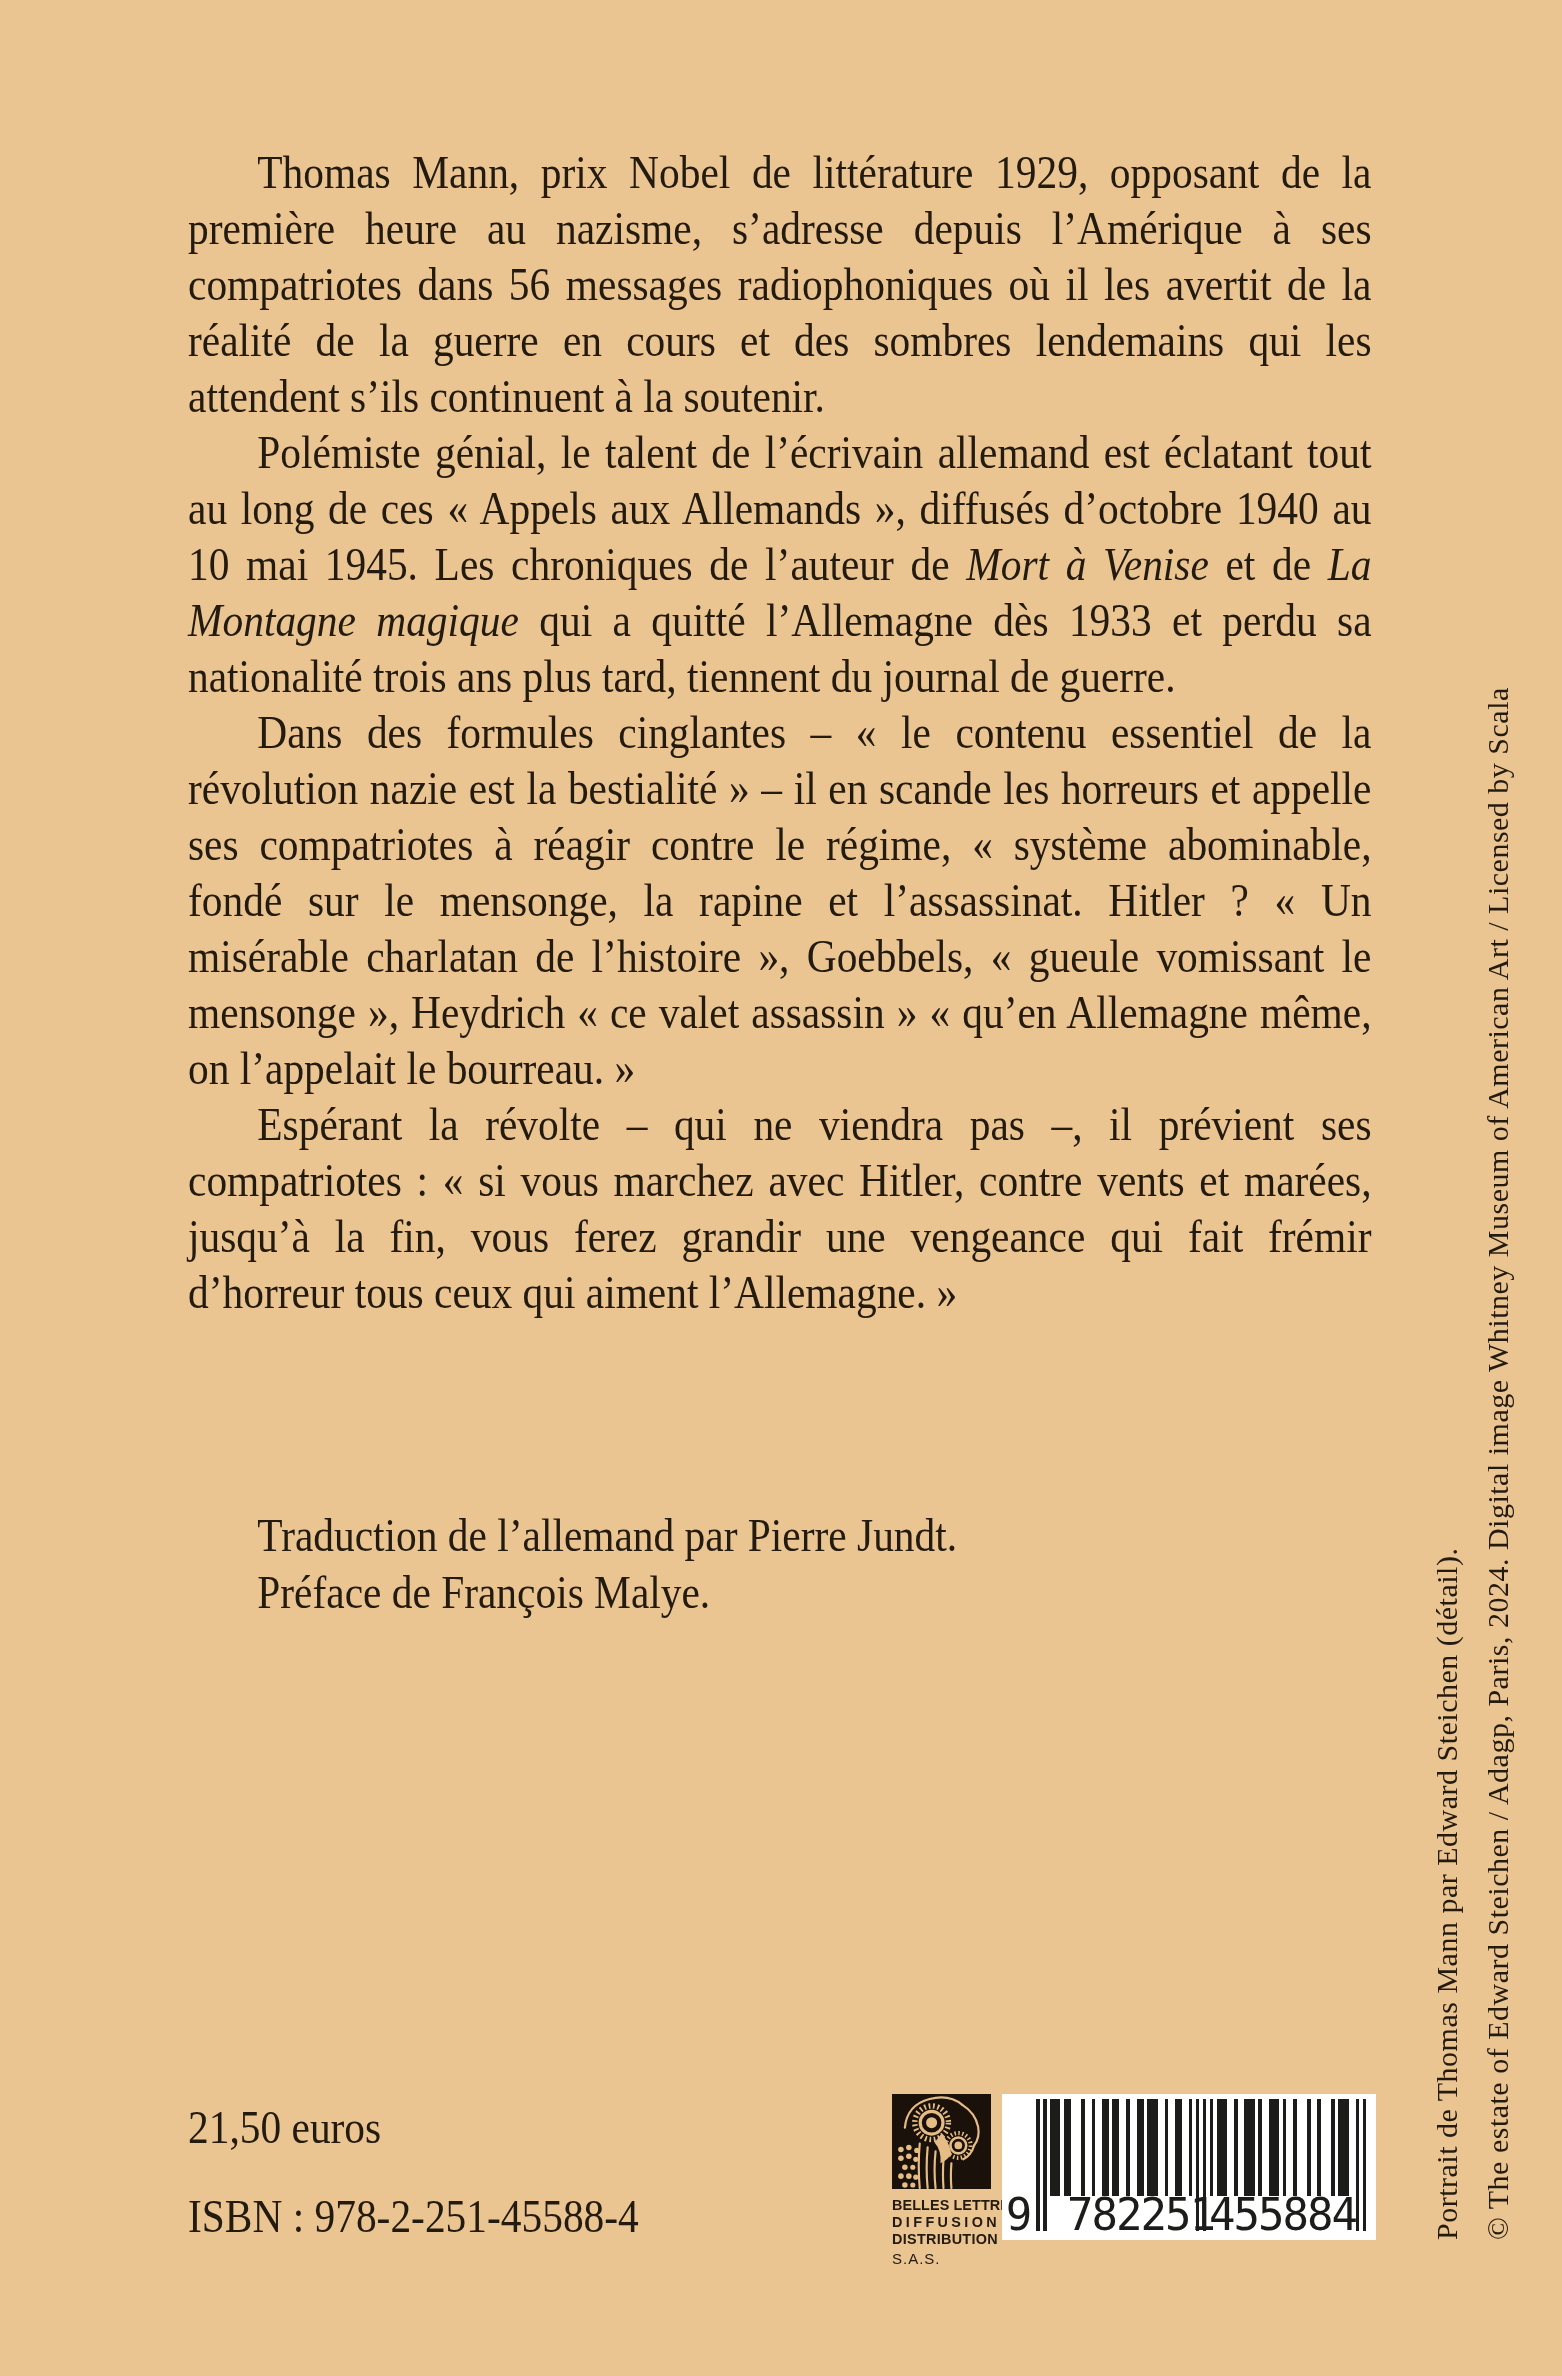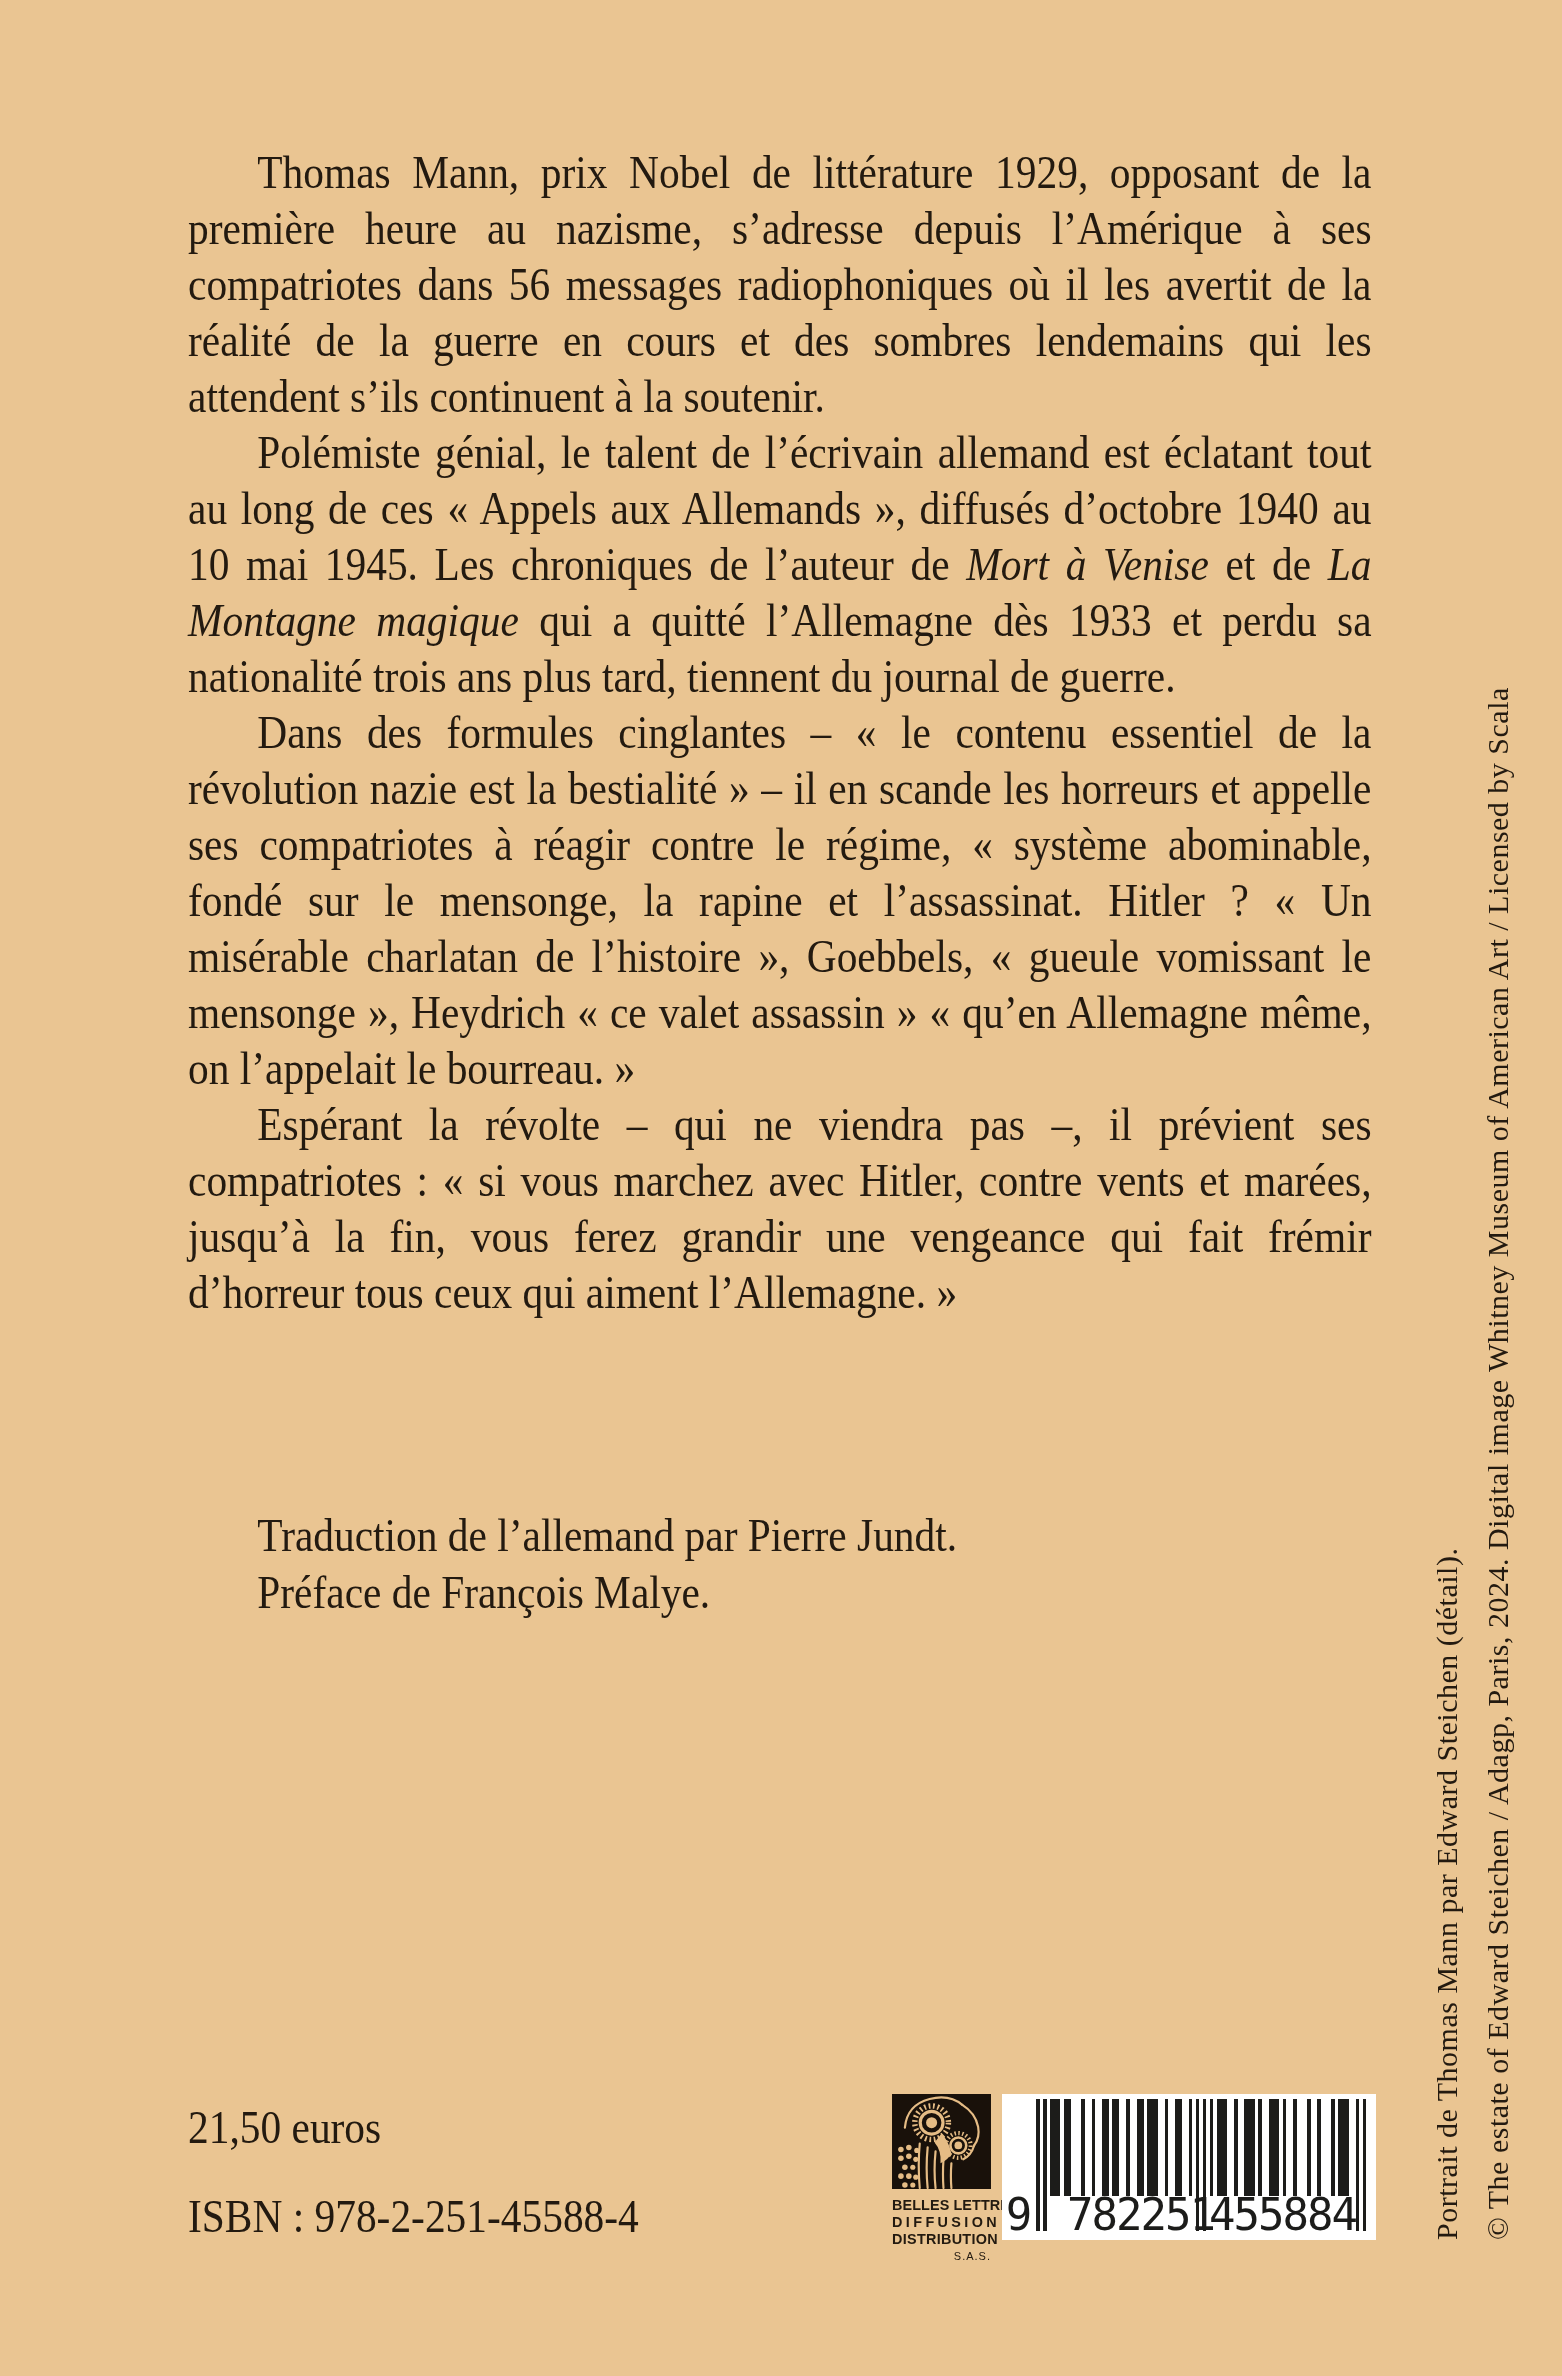--- a/index.html
+++ b/index.html
@@ -37,21 +37,21 @@
 
   
   .publisher { position:absolute; left:892px; top:2094px; width:99px; }
   .owl-box { width:99px; height:95px; }
   .owl-box svg { display:block; width:99px; height:95px; }
   .pub-lines { margin-top:8px; font-family:"Liberation Sans", sans-serif; font-weight:bold; }
   .pub-line { white-space:nowrap; line-height:17px; font-size:14.4px; }
   .pub-line.l1 { letter-spacing:0.1px; }
   .pub-line.l2 { letter-spacing:3.4px; }
   .pub-line.l3 { letter-spacing:0.3px; }
-  .pub-sas { font-family:"Liberation Sans", sans-serif; font-size:11px; letter-spacing:1px; text-align:right; margin-top:2px; }
+  .pub-sas { font-family:"Liberation Sans", sans-serif; font-size:15px; letter-spacing:1px; text-align:left; margin-top:2px; }
 
   
   .barcode { position:absolute; left:1002px; top:2094px; width:374px; height:146px; background:#ffffff; }
   .barcode svg { position:absolute; left:34px; top:5px; }
   .bc-digit { position:absolute; top:99px; font-family:"DejaVu Sans Mono", monospace; font-size:44px; letter-spacing:-2px; line-height:44px; color:#1c1c1a; }
   .bc-first { left:0; width:34px; text-align:center; letter-spacing:0; }
   .bc-g1 { left:45px; width:147px; text-align:right;padding-left:20px; }
   .bc-g2 { left:207px; width:147px; text-align:right; }
 
   

